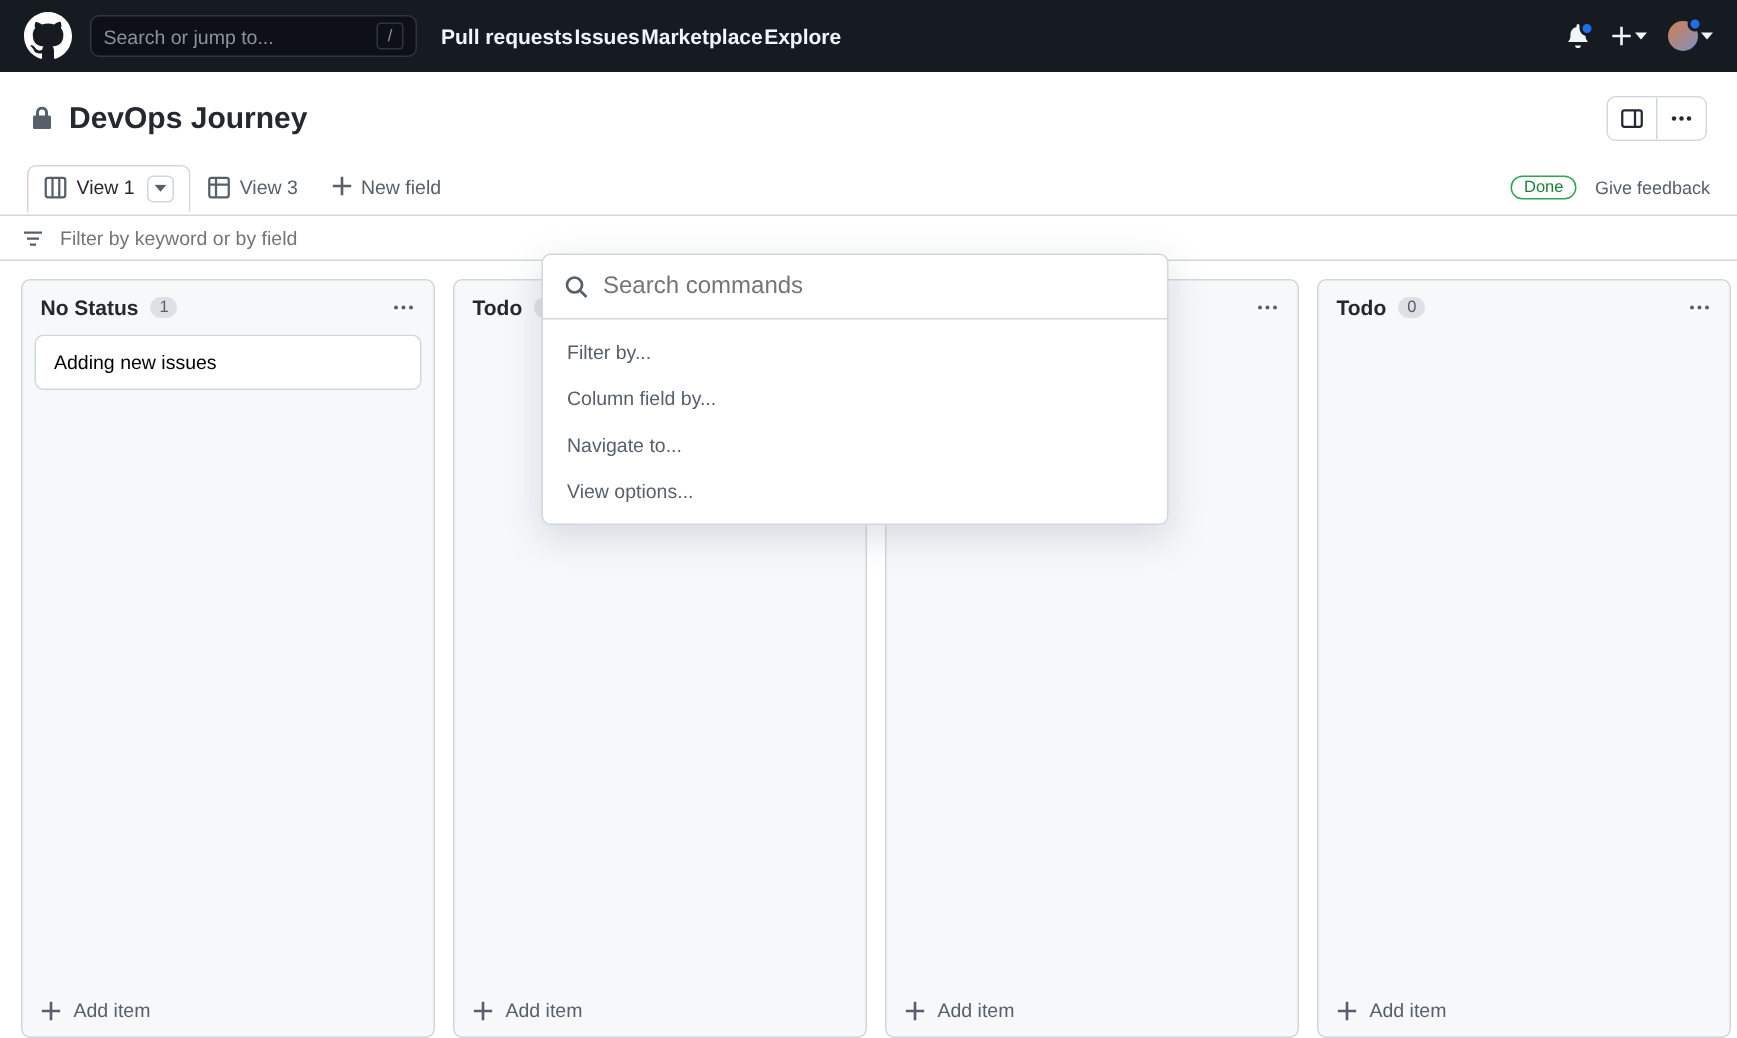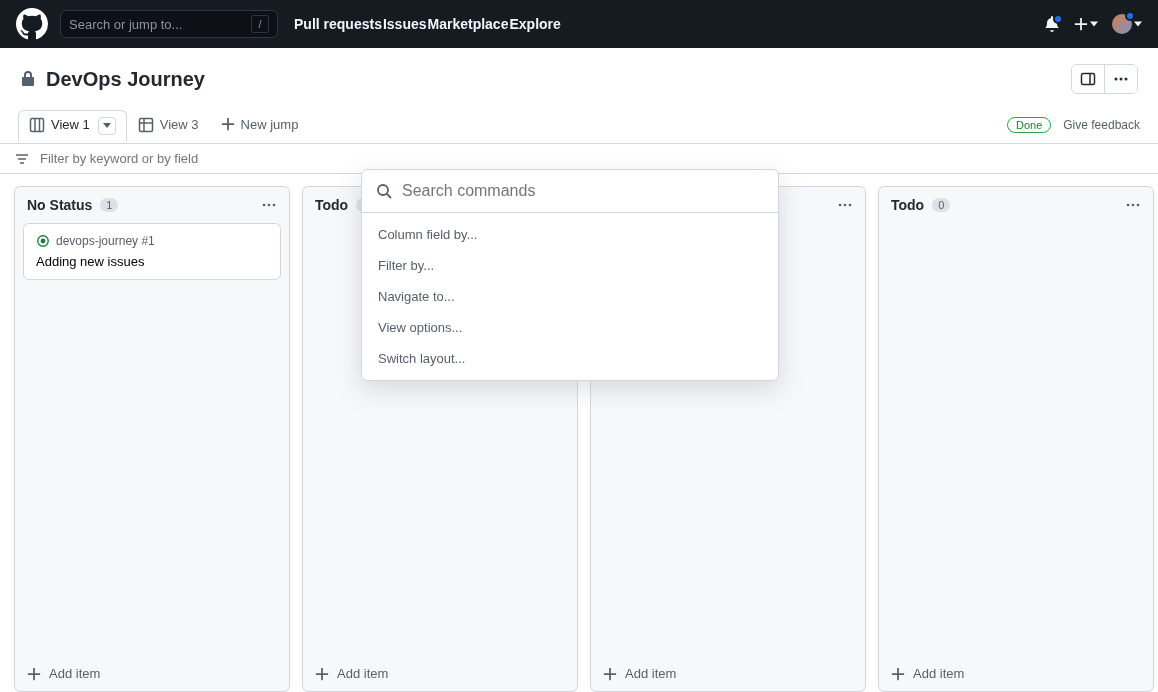--- a/index.html
+++ b/index.html
@@ -153,21 +153,21 @@
         <rect x="1.5" y="1.5" width="13" height="13" rx="1.5"></rect>
         <line x1="1.5" y1="6" x2="14.5" y2="6"></line>
         <line x1="6" y1="1.5" x2="6" y2="14.5"></line>
       </svg>
     <span>View 3</span>
   </div>
   <div class="tab tab-new">
     <svg width="14" height="14" viewBox="0 0 16 16" fill="#57606a">
         <path d="M7 1h2v6h6v2H9v6H7V9H1V7h6z"></path>
       </svg>
-    <span>New jump</span>
+    <span>New field</span>
   </div>
   <div class="tabs-right">
     <span class="beta-badge">Done</span>
     <span class="feedback">Give feedback</span>
   </div>
 </div>
 
 <div class="filter-bar">
   <span class="filter-icon">
     <svg width="16" height="16" viewBox="0 0 16 16" fill="none" stroke="#57606a" stroke-width="1.5">
@@ -188,29 +188,20 @@
       <span class="col-menu">
           <svg width="16" height="16" viewBox="0 0 16 16" fill="#57606a">
             <circle cx="3" cy="8" r="1.3"></circle>
             <circle cx="8" cy="8" r="1.3"></circle>
             <circle cx="13" cy="8" r="1.3"></circle>
           </svg>
         </span>
     </div>
     <div class="col-body">
       <div class="card">
-        <div class="card-meta">
-          <span class="issue-icon">
-              <svg width="14" height="14" viewBox="0 0 16 16" fill="none" stroke="#1a7f37" stroke-width="1.5">
-                <circle cx="8" cy="8" r="6"></circle>
-                <circle cx="8" cy="8" r="2" fill="#1a7f37"></circle>
-              </svg>
-            </span>
-          <span>devops-journey #1</span>
-        </div>
         <div class="card-title">Adding new issues</div>
       </div>
     </div>
     <div class="col-foot">
       <svg width="14" height="14" viewBox="0 0 16 16" fill="#57606a">
           <path d="M7 1h2v6h6v2H9v6H7V9H1V7h6z"></path>
         </svg>
       <span>Add item</span>
     </div>
   </div>
@@ -283,19 +274,18 @@
   <div class="palette-search">
     <span>
         <svg width="16" height="16" viewBox="0 0 16 16" fill="none" stroke="#57606a" stroke-width="1.8">
           <circle cx="7" cy="7" r="5"></circle>
           <line x1="11" y1="11" x2="15" y2="15"></line>
         </svg>
       </span>
     <input autofocus="" placeholder="Search commands" style="">
   </div>
   <div class="palette-list">
+    <div class="palette-item">Filter by...</div>
     <div class="palette-item">Column field by...</div>
-    <div class="palette-item">Filter by...</div>
     <div class="palette-item">Navigate to...</div>
     <div class="palette-item">View options...</div>
-    <div class="palette-item">Switch layout...</div>
   </div>
 </div>
 
 </body></html>

